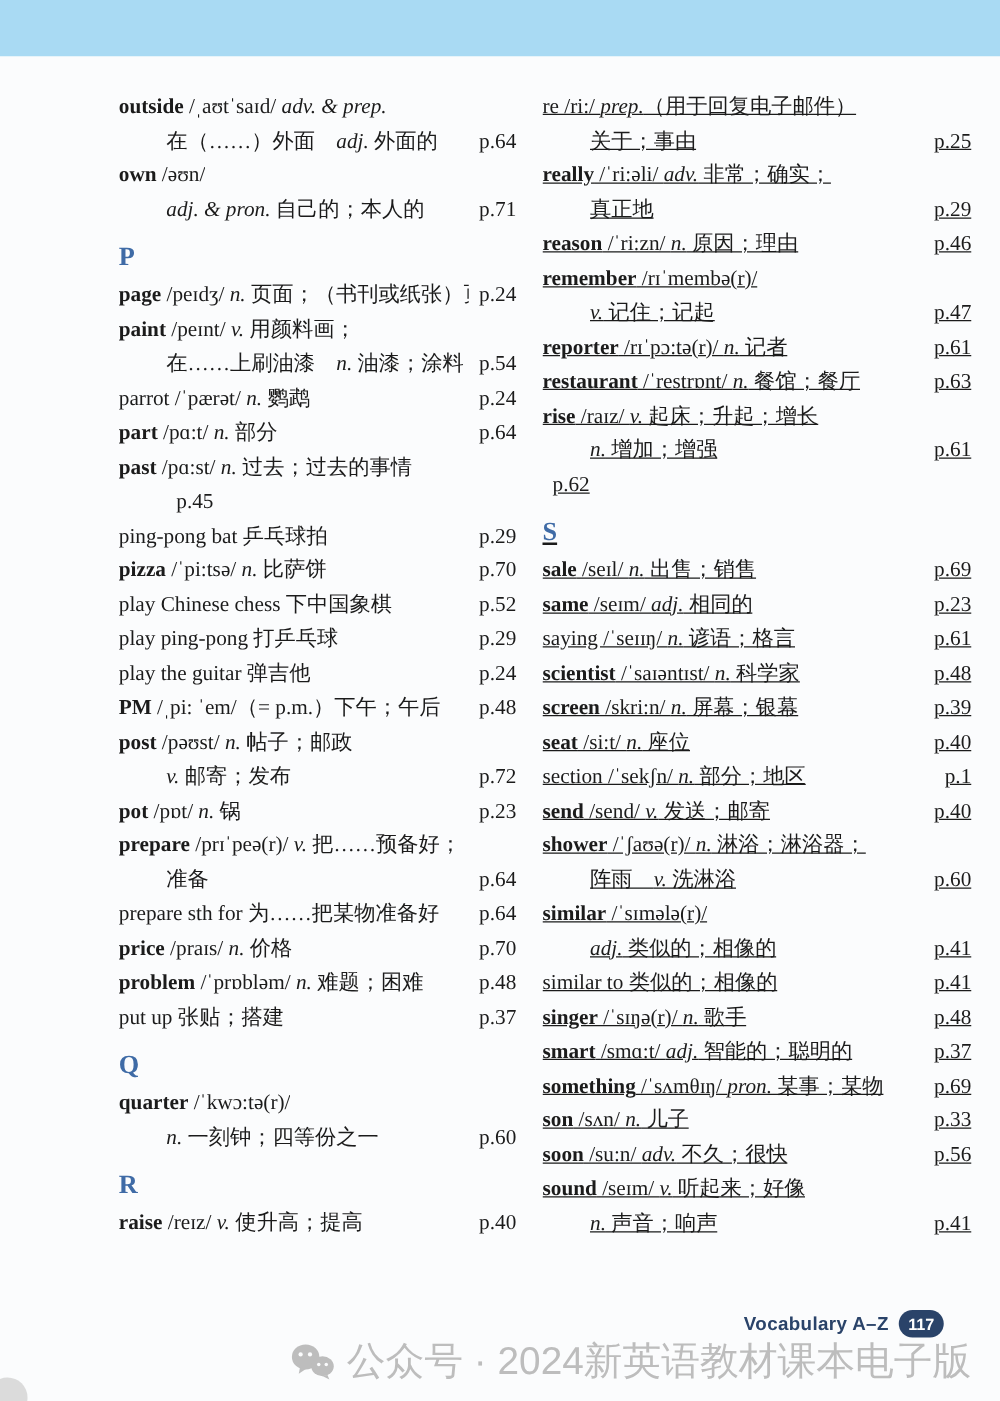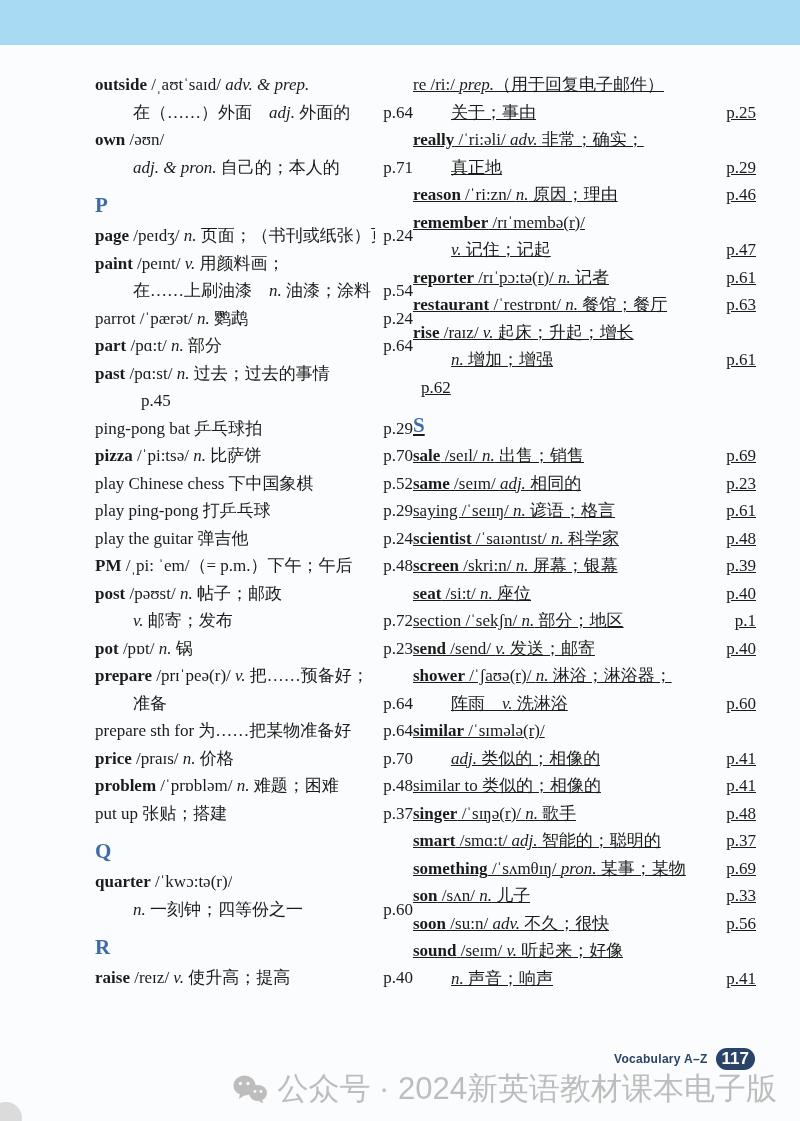--- a/index.html
+++ b/index.html
@@ -12,21 +12,21 @@
     color: #1b1b1b;
   }
   .top-band {
     position: absolute; top: 0; left: 0;
     width: 100%; height: 45px;
     background: #a9daf3;
   }
   .content {
     position: absolute; top: 71px; left: 95px;
     width: 682px;
-    display: flex; 
+    display: flex; gap: 21px;
   }
   .col { font-size: 17px; }
   .col-left  { width: 318px; }
   .col-right { width: 343px; text-decoration: underline; }
   .section-letter {
     font-family: "Liberation Serif", "DejaVu Serif", serif;
     font-weight: bold;
     font-size: 21px; line-height: 22px;
     color: #3f6ba6;
     margin: 13px 0 6px 0;
@@ -43,30 +43,30 @@
   .text { flex: 0 1 auto; overflow: hidden; }
   .pageref { margin-left: 8px; flex: 0 0 auto; }
   .b { font-weight: bold; }
   .i { font-style: italic; }
   .footer {
     position: absolute; top: 1048px; right: 45px;
     display: flex; align-items: center; gap: 8px;
     font-family: "Liberation Sans", "DejaVu Sans", sans-serif;
   }
   .footer-label {
-    font-size: 12px; font-weight: bold;
+    font-size: 15px; font-weight: bold;
     color: #2a4369; letter-spacing: 0.3px;
   }
   .page-badge {
     min-width: 36px; height: 22px;
     padding: 0 6px;
     background: #2a4369;
     border-radius: 12px;
     color: #ffffff;
-    font-size: 17px; font-weight: bold;
+    font-size: 13px; font-weight: bold;
     display: flex; align-items: center; justify-content: center;
     box-sizing: border-box;
   }
   .watermark {
     position: absolute; top: 1068px; right: 23px;
     display: flex; align-items: center; gap: 9px;
     font-family: "Liberation Sans", "DejaVu Sans", sans-serif;
     font-size: 31px;
     color: #bdbdbd;
     white-space: nowrap;

